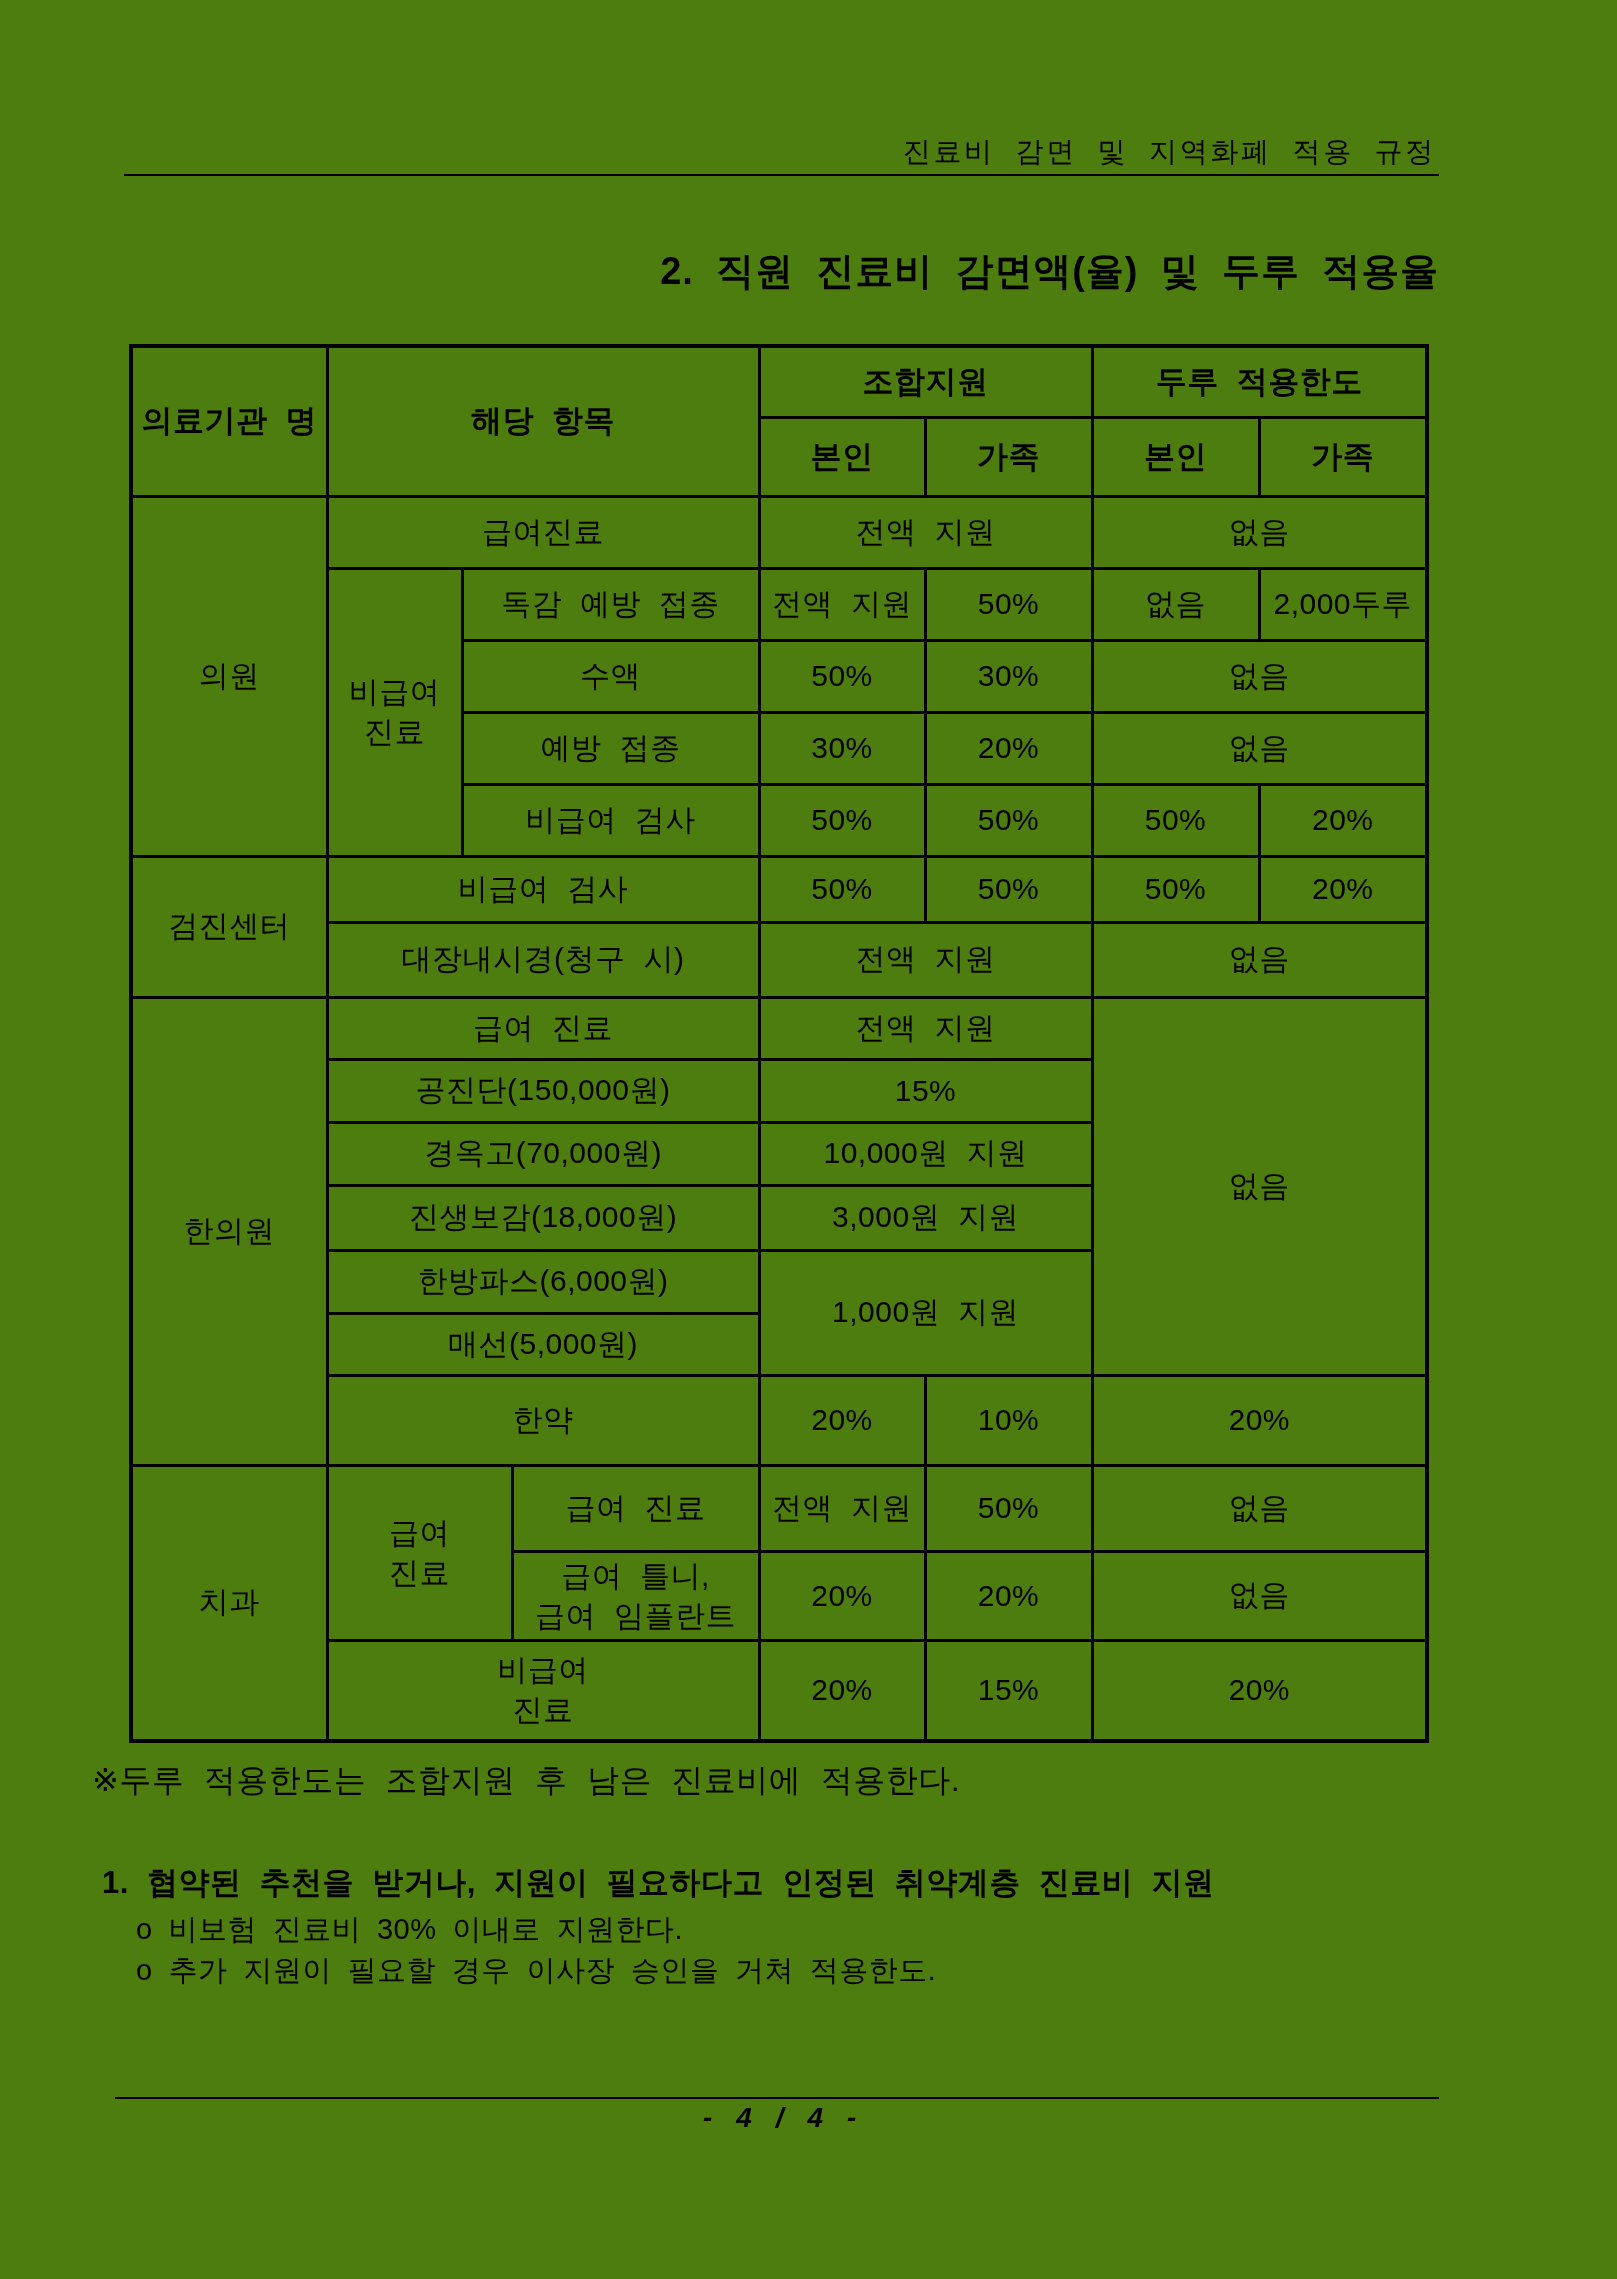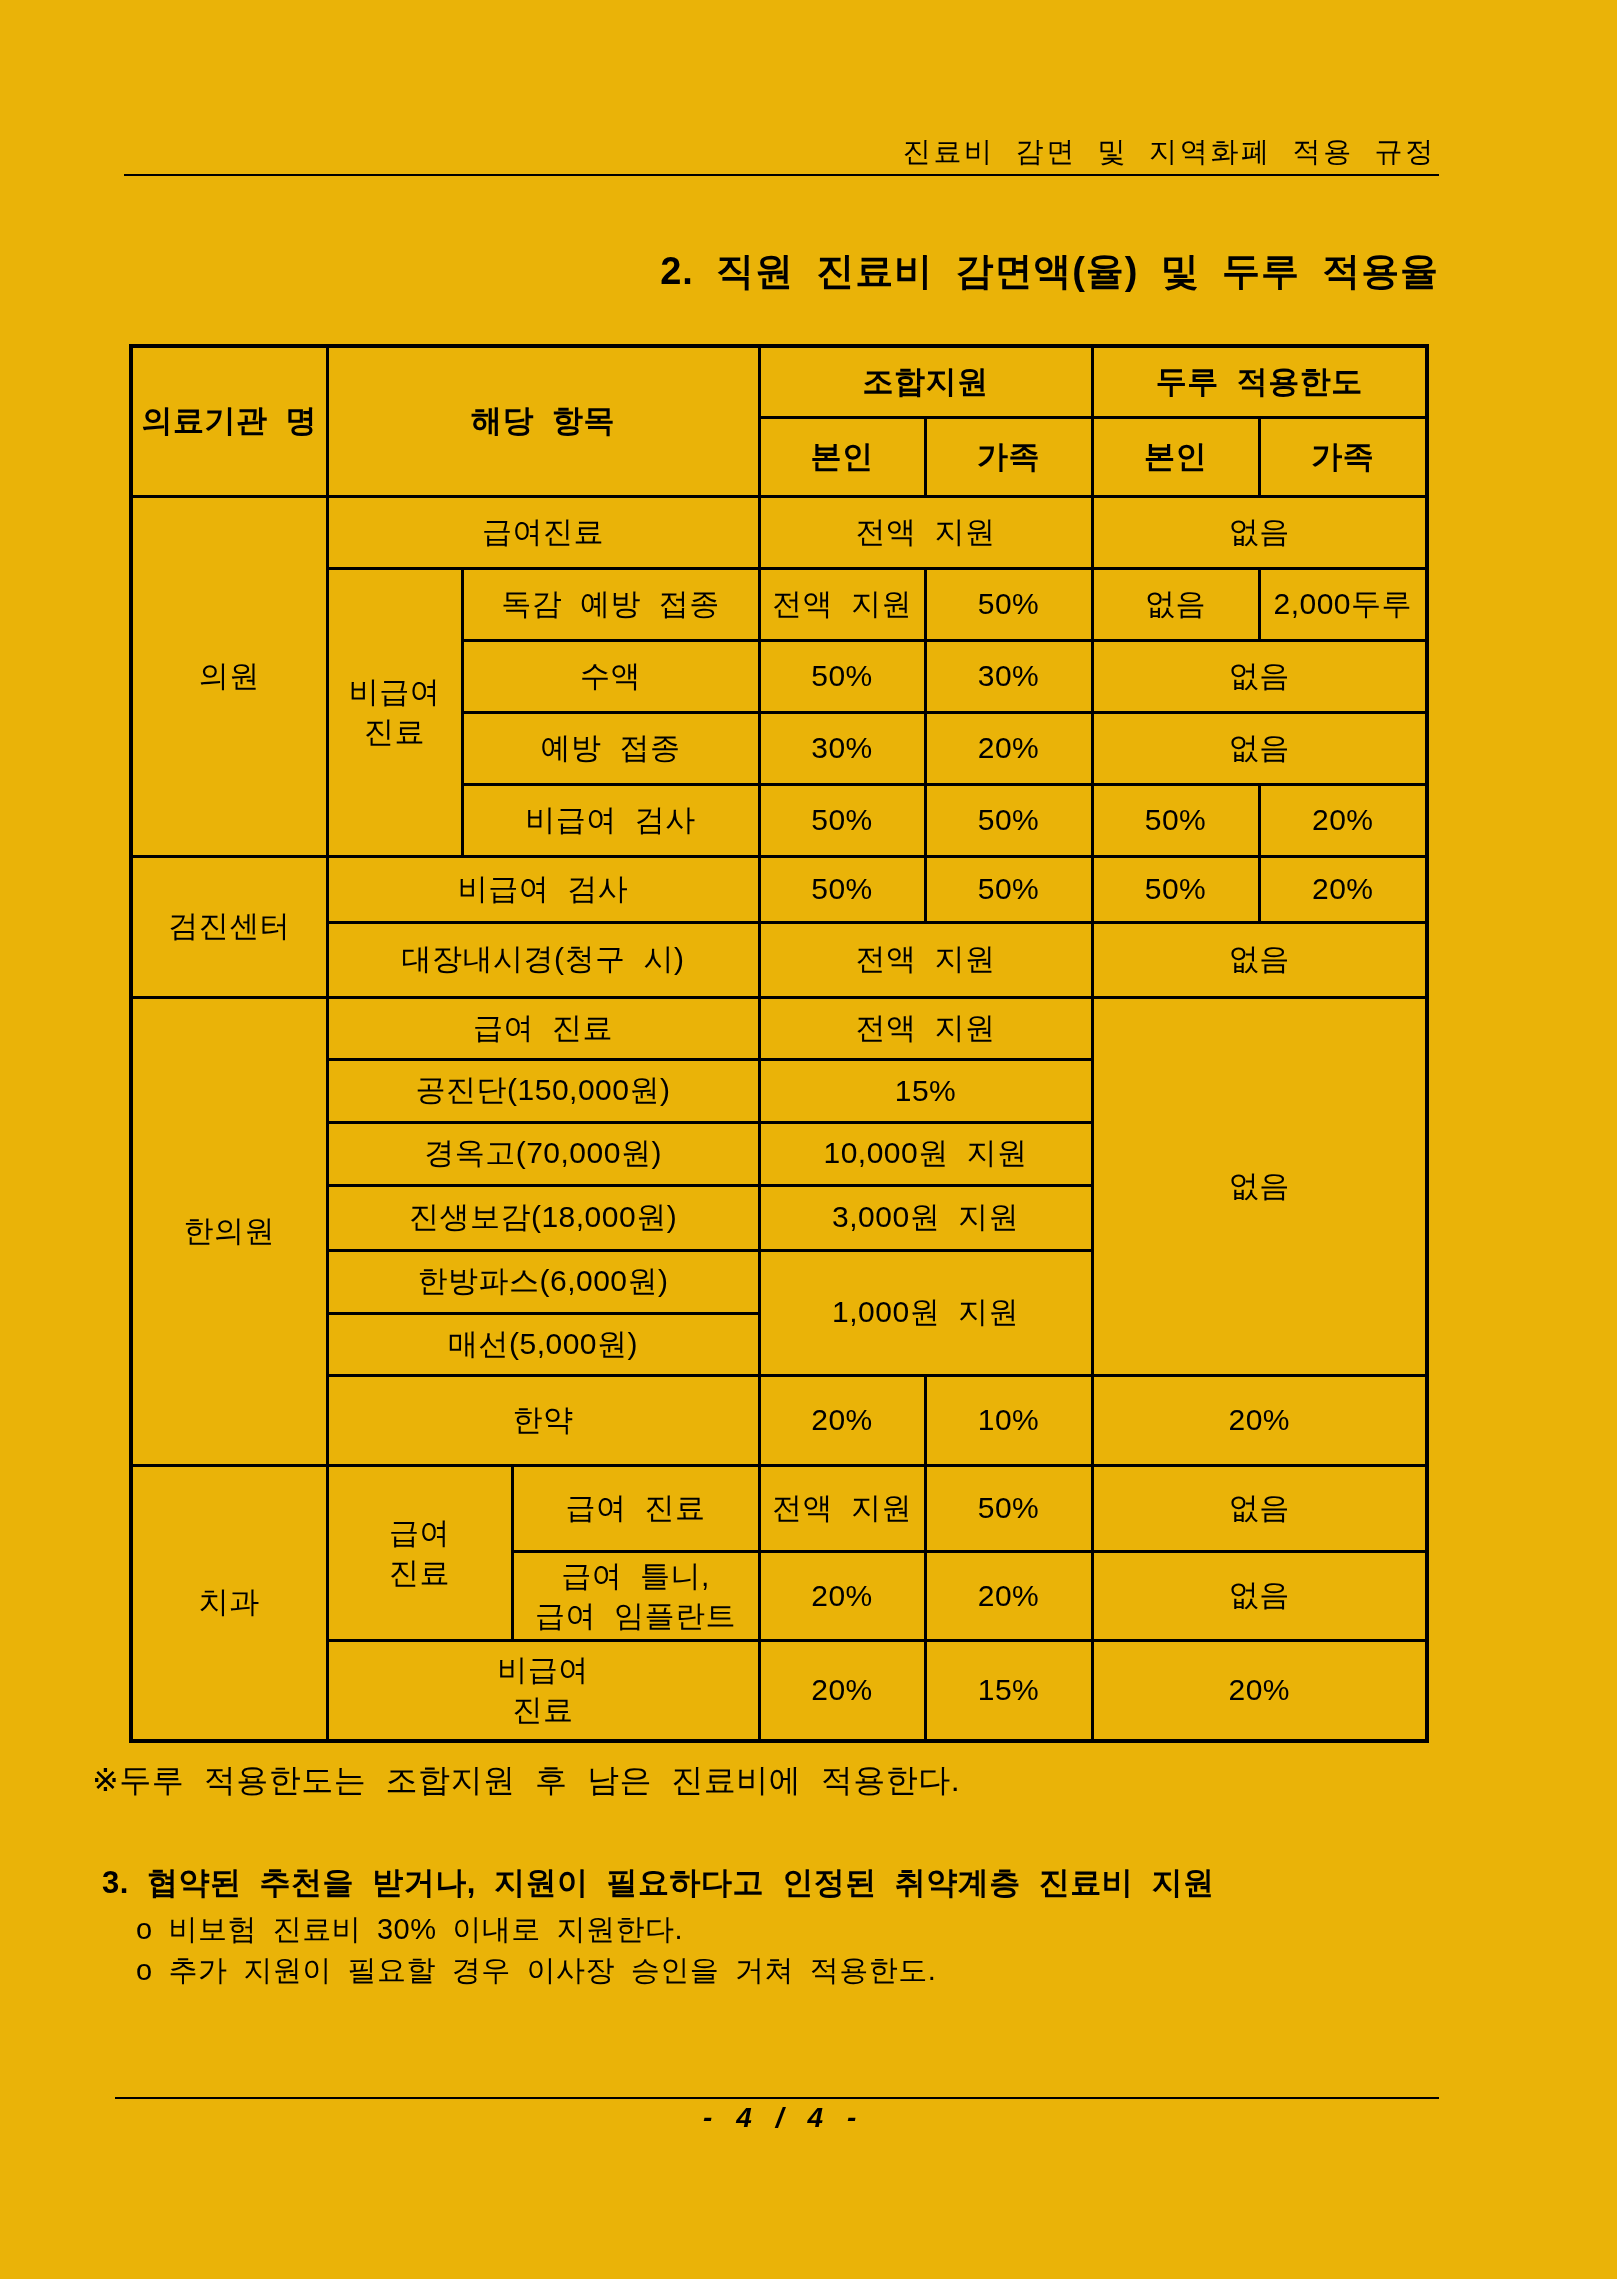--- a/index.html
+++ b/index.html
@@ -1,17 +1,17 @@
 <!DOCTYPE html>
 <html style="font-size:14.5px"><head>
 <meta charset="utf-8">
 <style>
   html,body{margin:0;padding:0;background:#888;}
   .page{
-    position:relative;width:1617px;height:2280px;background:#eab308;
+    position:relative;width:1617px;height:2280px;background:#4d7c0f;
     font-family:"Liberation Sans","DejaVu Sans",sans-serif;color:#000;
     margin:0 auto;overflow:hidden;
   }
   .hdr-title{
     position:absolute;top:133px;right:181px;
     font-family:"Liberation Serif","DejaVu Serif",serif;
     font-size:28px;letter-spacing:2.7px;word-spacing:11px;font-weight:400;
   }
   .hdr-rule{position:absolute;left:124px;top:174px;width:1315px;height:0;border-top:2.7px solid #000;}
   .sec2-title{
@@ -185,21 +185,21 @@
 진료</td>
         <td>20%</td>
         <td>15%</td>
         <td colspan="2">20%</td>
       </tr>
     </tbody>
   </table>
 
   <div class="footnote">※두루 적용한도는 조합지원 후 남은 진료비에 적용한다.</div>
 
-  <div class="sec3-title">3. 협약된 추천을 받거나, 지원이 필요하다고 인정된 취약계층 진료비 지원</div>
+  <div class="sec3-title">1. 협약된 추천을 받거나, 지원이 필요하다고 인정된 취약계층 진료비 지원</div>
   <div class="bullets">
     <div>o 비보험 진료비 30% 이내로 지원한다.</div>
     <div>o 추가 지원이 필요할 경우 이사장 승인을 거쳐 적용한도.</div>
   </div>
 
   <div class="ftr-rule"></div>
   <div class="page-num">- 4 / 4 -</div>
 
 </div>
 

